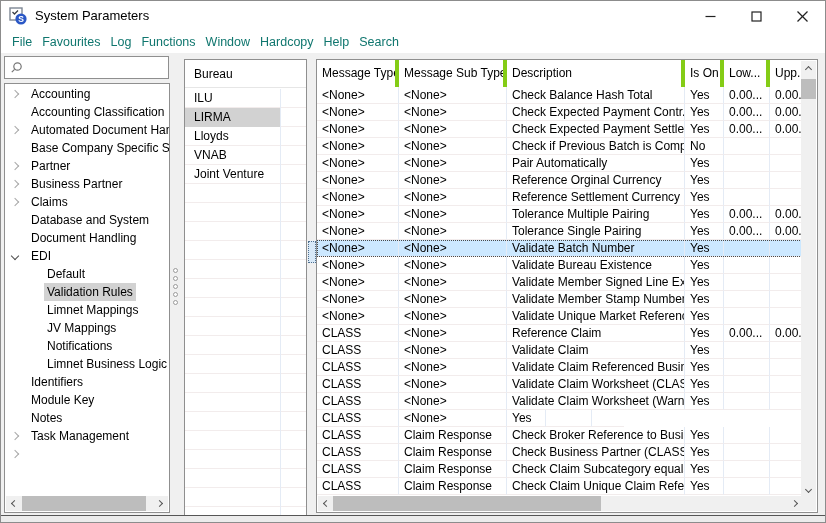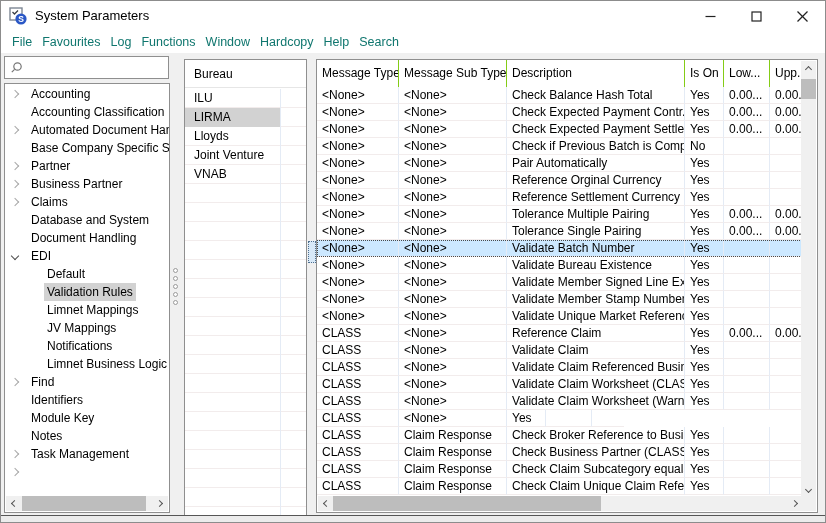--- a/index.html
+++ b/index.html
@@ -81,21 +81,21 @@
                   background:var(--grid-vline,#e4ebf5); }
   .bureau-row { height:19px; line-height:19px; font-size:12px; padding-left:9px; color:#000; }
   .bureau-row.sel { background:linear-gradient(to right, var(--selection-gray,#d2d2d2) 95px,
                     transparent 95px); }
 
   
   .table-panel { position:absolute; left:315px; top:58px; width:502px; height:454px;
                  background:#fff; border:1px solid #8f8f8f; overflow:hidden; }
   .thead { position:absolute; top:0; left:0; width:485px; height:27px; display:flex; }
   .hcell { font-size:12px; line-height:27px; padding-left:5px; color:#000;
-           border-right:1px solid #84cc16; white-space:nowrap; overflow:hidden; flex:0 0 auto; }
+           border-right:4px solid #84cc16; white-space:nowrap; overflow:hidden; flex:0 0 auto; }
   .tbody { position:absolute; top:27px; left:0; width:485px; }
   .trow { display:flex; height:17px; }
   .tcell { font-size:12px; line-height:16px; padding-left:5px; color:#000;
            border-right:1px solid var(--grid-vline,#e4ebf5);
            border-bottom:1px solid var(--grid-hline,#f2ecec);
            white-space:nowrap; overflow:hidden; flex:0 0 auto; }
   .trow.sel { outline:1px dotted #4a4a4a; outline-offset:-1px; }
   .trow.sel .tcell { background:var(--selection-blue,#cce8ff); }
   .c0 { width:82px; } .c1 { width:108px; } .c2 { width:178px; }
   .c3 { width:39px; } .c4 { width:46px; }  .c5 { width:32px; border-right:none; }
@@ -231,26 +231,20 @@
         </div>
         <div class="tree-item lvl1">
           <span class="tree-chev"></span>
           <span class="tree-label">Notifications</span>
         </div>
         <div class="tree-item lvl1">
           <span class="tree-chev"></span>
           <span class="tree-label">Limnet Business Logic</span>
         </div>
         <div class="tree-item lvl0">
-          <span class="tree-chev">
-            <i class="chev right"></i>
-          </span>
-          <span class="tree-label">Find</span>
-        </div>
-        <div class="tree-item lvl0">
           <span class="tree-chev"></span>
           <span class="tree-label">Identifiers</span>
         </div>
         <div class="tree-item lvl0">
           <span class="tree-chev"></span>
           <span class="tree-label">Module Key</span>
         </div>
         <div class="tree-item lvl0">
           <span class="tree-chev"></span>
           <span class="tree-label">Notes</span>
@@ -285,22 +279,22 @@
       <i></i>
       <i></i>
   </div>
 
   <div class="bureau-panel">
     <div class="bureau-header">Bureau</div>
     <div class="bureau-body" id="bureau-body">
         <div class="bureau-row">ILU</div>
         <div class="bureau-row sel">LIRMA</div>
         <div class="bureau-row">Lloyds</div>
+        <div class="bureau-row">VNAB</div>
         <div class="bureau-row">Joint Venture</div>
-        <div class="bureau-row">VNAB</div>
       </div>
     <div class="bureau-vline"></div>
   </div>
 
   <div class="splitter-grip"></div>
 
   <div class="table-panel">
     <div class="thead" id="table-head">
         <div class="hcell c0">Message Type</div>
         <div class="hcell c1">Message Sub Type</div>

